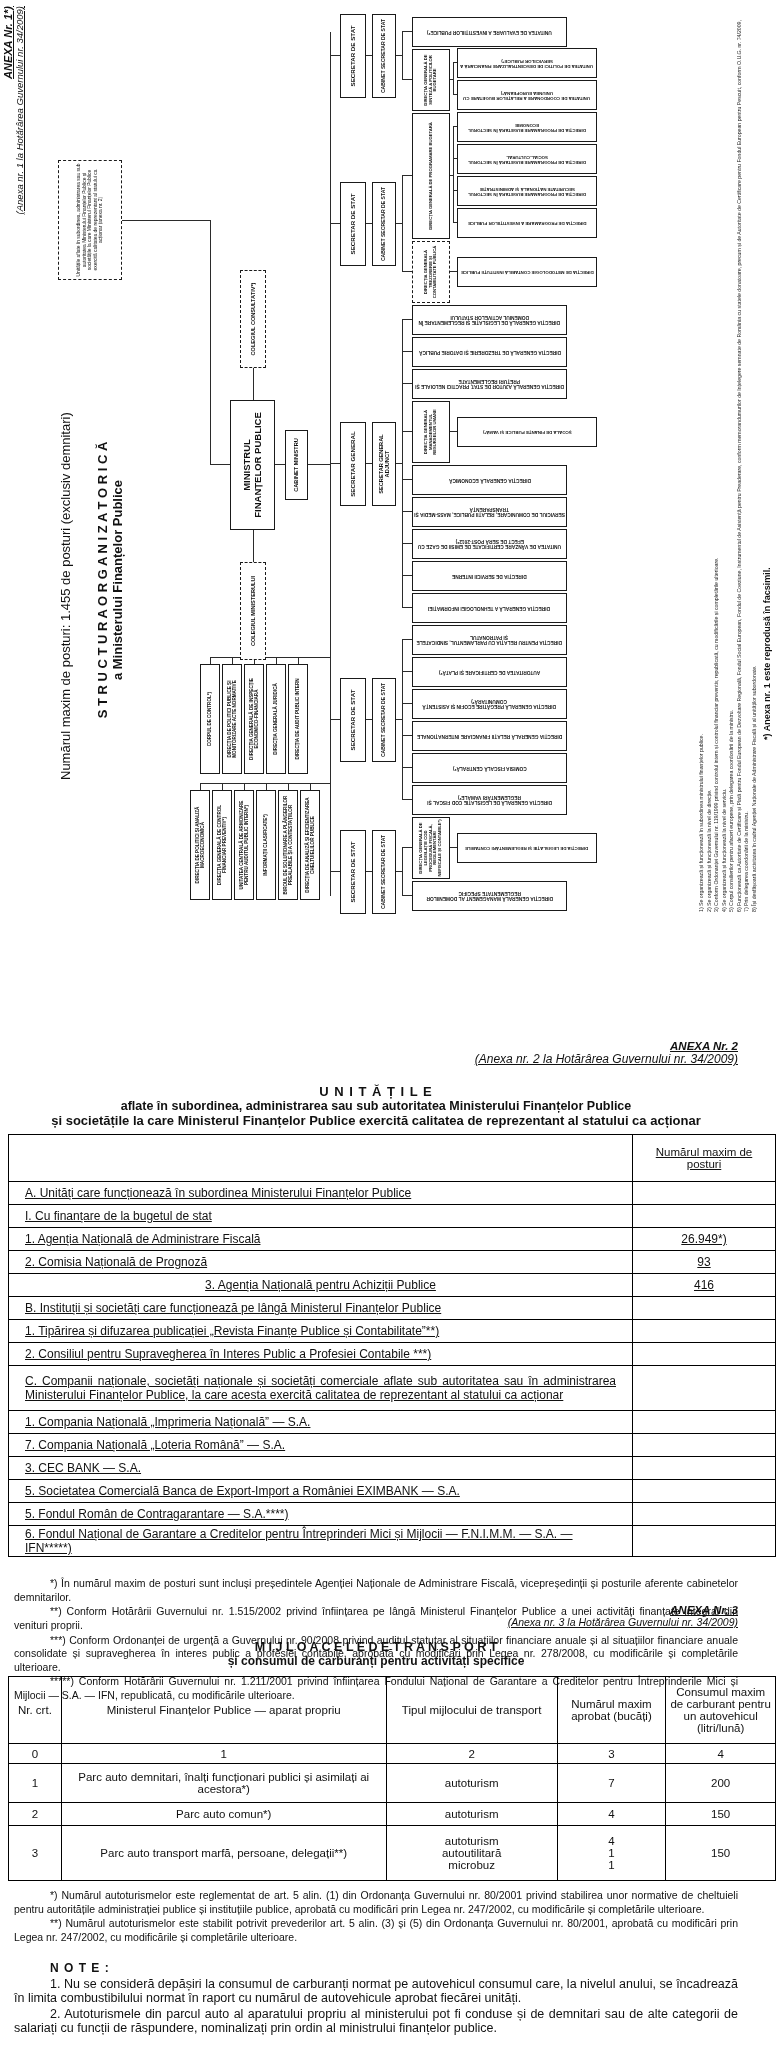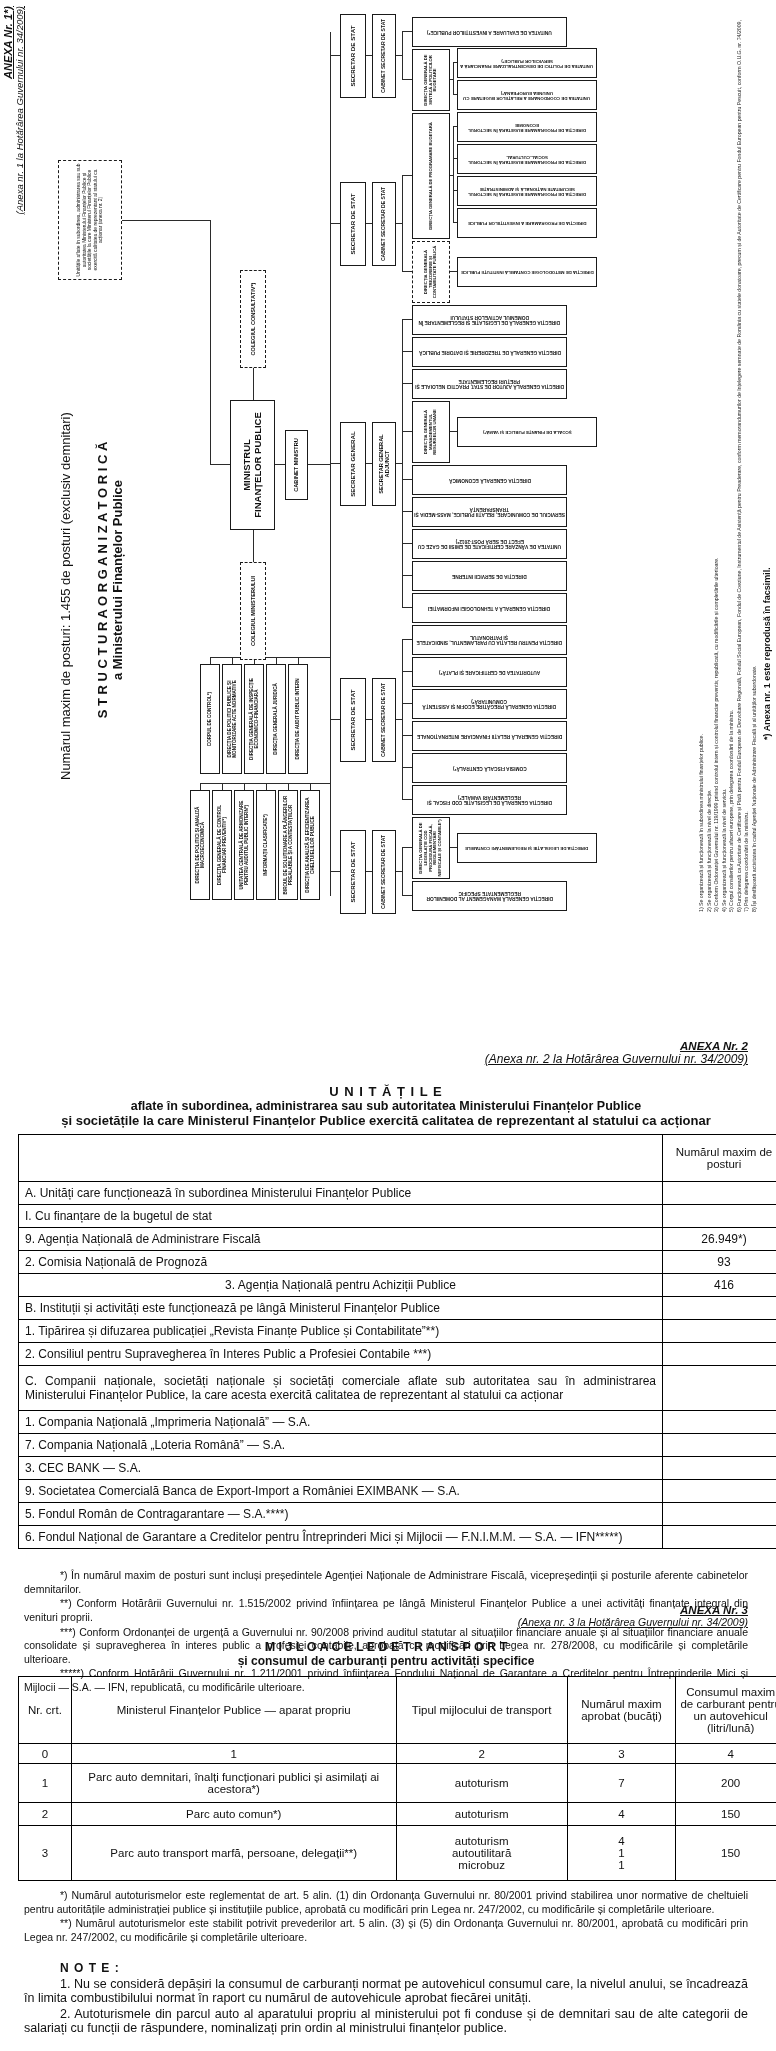--- a/index.html
+++ b/index.html
@@ -14,24 +14,24 @@
   .off{font-size:6.2px;}
   .cabi{font-size:5.1px;font-weight:bold;}
   .grp{font-size:4.6px;}
   .dept{font-size:4.8px;}
   .par{font-size:4.2px;}
   .chd{font-size:4.4px;}
   .axh1{font-size:11px;font-weight:bold;font-style:italic;text-decoration:underline;}
   .axh2{font-size:9.5px;font-style:italic;text-decoration:underline;}
   .fnl{font-size:5.2px;line-height:7.5px;white-space:nowrap;overflow:hidden;color:#222;}
   
-  .sec{position:absolute;left:18px;width:736px;}
+  .sec{position:absolute;left:8px;width:736px;}
   .axr{text-align:right;padding-right:6px;}
   .t2{width:768px;margin:0 auto;border-collapse:collapse;font-size:12px;}
-  .t2 td{border:1.4px solid #000;padding:1px 6px;vertical-align:middle;}
+  .t2 td{border:1.4px solid #000;padding:1px 16px;vertical-align:middle;text-decoration:underline;}
   .t2 td.v{width:110px;text-align:center;}
   .t3{width:768px;margin:0 auto;border-collapse:collapse;font-size:11.5px;text-align:center;}
   .t3 td{border:1.4px solid #000;padding:1px 4px;vertical-align:middle;}
   .fns{font-size:10.5px;line-height:1.3;text-align:justify;padding:0 6px;}
   .fns p{margin:1px 0;text-indent:36px;}
   .ttl{text-align:center;font-weight:bold;}
 </style>
 </head>
 <body>
 
@@ -275,33 +275,33 @@
     </tr>
     <tr>
           <td style="height:20px;">A. Unități care funcționează în subordinea Ministerului Finanțelor Publice</td>
           <td class="v"></td>
         </tr>
     <tr>
           <td style="height:20px;">I. Cu finanțare de la bugetul de stat</td>
           <td class="v"></td>
         </tr>
     <tr>
-          <td style="height:20px;">9. Agenția Națională de Administrare Fiscală</td>
+          <td style="height:20px;">1. Agenția Națională de Administrare Fiscală</td>
           <td class="v">26.949*)</td>
         </tr>
     <tr>
           <td style="height:20px;">2. Comisia Națională de Prognoză</td>
           <td class="v">93</td>
         </tr>
     <tr>
           <td style="height:20px;text-align:center;">3. Agenția Națională pentru Achiziții Publice</td>
           <td class="v">416</td>
         </tr>
     <tr>
-          <td style="height:20px;">B. Instituții și activități este funcționează pe lângă Ministerul Finanțelor Publice</td>
+          <td style="height:20px;">B. Instituții și societăți care funcționează pe lângă Ministerul Finanțelor Publice</td>
           <td class="v"></td>
         </tr>
     <tr>
           <td style="height:20px;">1. Tipărirea și difuzarea publicației „Revista Finanțe Publice și Contabilitate”**)</td>
           <td class="v"></td>
         </tr>
     <tr>
           <td style="height:20px;">2. Consiliul pentru Supravegherea în Interes Public a Profesiei Contabile ***)</td>
           <td class="v"></td>
         </tr>
@@ -315,21 +315,21 @@
         </tr>
     <tr>
           <td style="height:20px;">7. Compania Națională „Loteria Română” — S.A.</td>
           <td class="v"></td>
         </tr>
     <tr>
           <td style="height:20px;">3. CEC BANK — S.A.</td>
           <td class="v"></td>
         </tr>
     <tr>
-          <td style="height:20px;">9. Societatea Comercială Banca de Export-Import a României EXIMBANK — S.A.</td>
+          <td style="height:20px;">5. Societatea Comercială Banca de Export-Import a României EXIMBANK — S.A.</td>
           <td class="v"></td>
         </tr>
     <tr>
           <td style="height:20px;">5. Fondul Român de Contragarantare — S.A.****)</td>
           <td class="v"></td>
         </tr>
     <tr>
           <td style="height:20px;">6. Fondul Național de Garantare a Creditelor pentru Întreprinderi Mici și Mijlocii — F.N.I.M.M. — S.A. — IFN*****)</td>
           <td class="v"></td>
         </tr>

